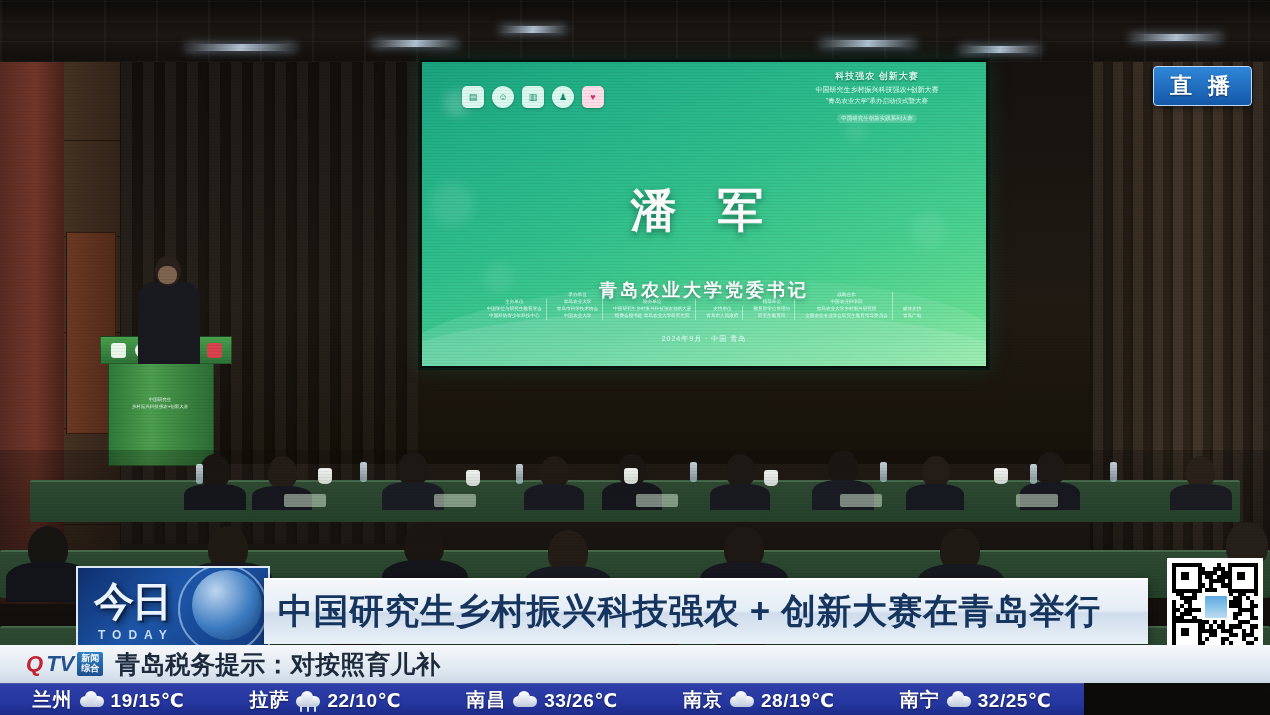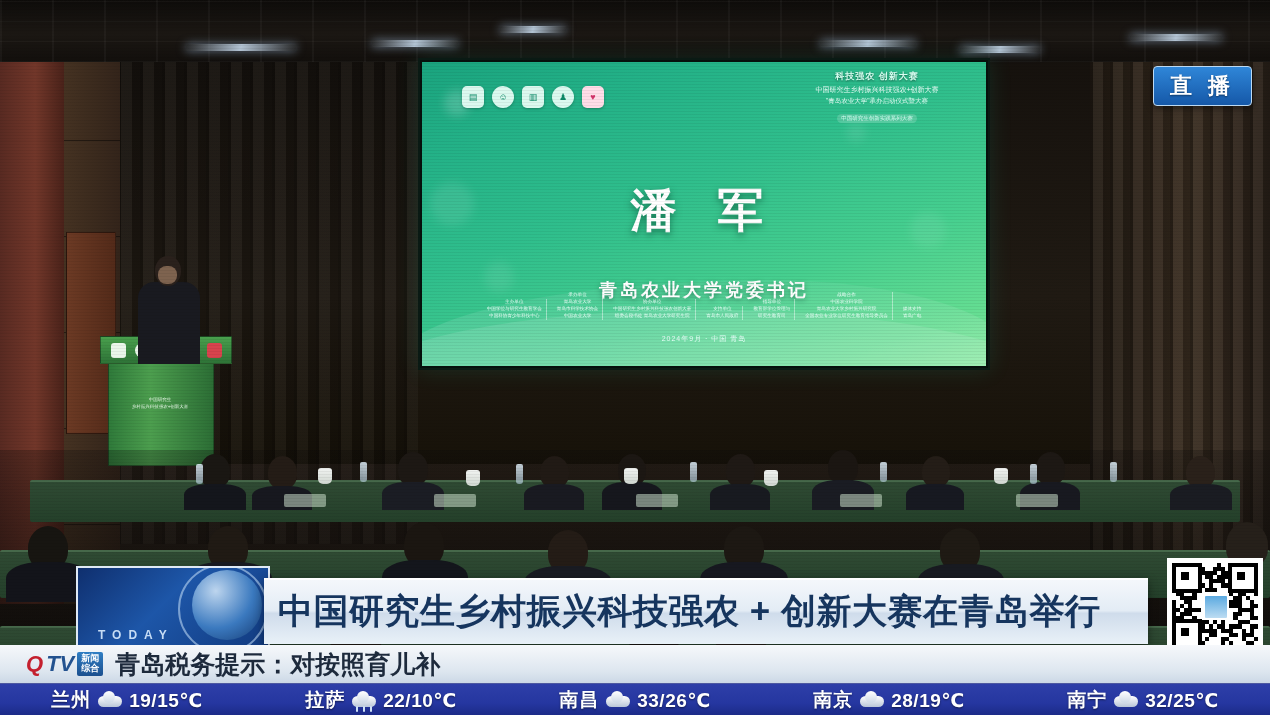--- a/index.html
+++ b/index.html
@@ -178,21 +178,21 @@
      background:linear-gradient(to bottom,#f6f8fb,#dde6ef 70%,#ccd8e6);
      display:flex;align-items:center;overflow:hidden;}
   .tk-text{font-size:25px;font-weight:bold;color:#1d2a3c;white-space:nowrap;letter-spacing:0;}
   .tk-logo{display:inline-flex;align-items:center;gap:3px;margin:0 12px 0 26px;}
   .tk-q{font-size:22px;font-weight:bold;font-style:italic;color:#c4202e;}
   .tk-tv{font-size:22px;font-weight:bold;font-style:italic;color:#23528f;}
   .tk-badge{background:linear-gradient(to bottom,#2f7ec4,#1b4f8e);color:#fff;font-size:9px;
      line-height:1.1;padding:2px 4px;border-radius:2px;text-align:center;font-weight:bold;}
 
   
-  .weather{position:absolute;left:0;top:683px;width:1270px;height:32px;
+  .weather{position:absolute;left:0;top:683px;width:1084px;height:32px;
      background:linear-gradient(to bottom,#2e3fa8,#2536a0 60%,#1b2a86);
      display:flex;align-items:center;justify-content:space-around;
      border-top:1px solid rgba(255,255,255,.22);}
   .wcity{display:flex;align-items:center;gap:7px;color:#ffffff;font-size:19px;
      font-weight:bold;text-shadow:0 1px 2px rgba(0,0,0,.5);}
   .wname{letter-spacing:1px;}
   .wicon{width:24px;height:17px;position:relative;}
   .cloud{position:absolute;left:0;top:4px;width:24px;height:11px;border-radius:7px;
      background:linear-gradient(to bottom,#ffffff,#b9c6d8);}
   .cloud:before{content:"";position:absolute;left:5px;top:-5px;width:12px;height:12px;
@@ -360,20 +360,21 @@
 
   <div class="scan"></div>
 
 
   <div class="live-badge">直  播</div>
 
 
   <div class="today-logo">
     <span class="tl-ring"></span>
     <span class="tl-globe"></span>
+    <span class="tl-cn">今日</span>
     <span class="tl-en">TODAY</span>
   </div>
 
   <div class="headline-bar">
     <div class="headline">中国研究生乡村振兴科技强农 + 创新大赛在青岛举行</div>
   </div>
 
   <div class="qr">
     <div class="qr-inner" id="qrInner">
       <span class="qr-eye" style="left:0;top:0;">

